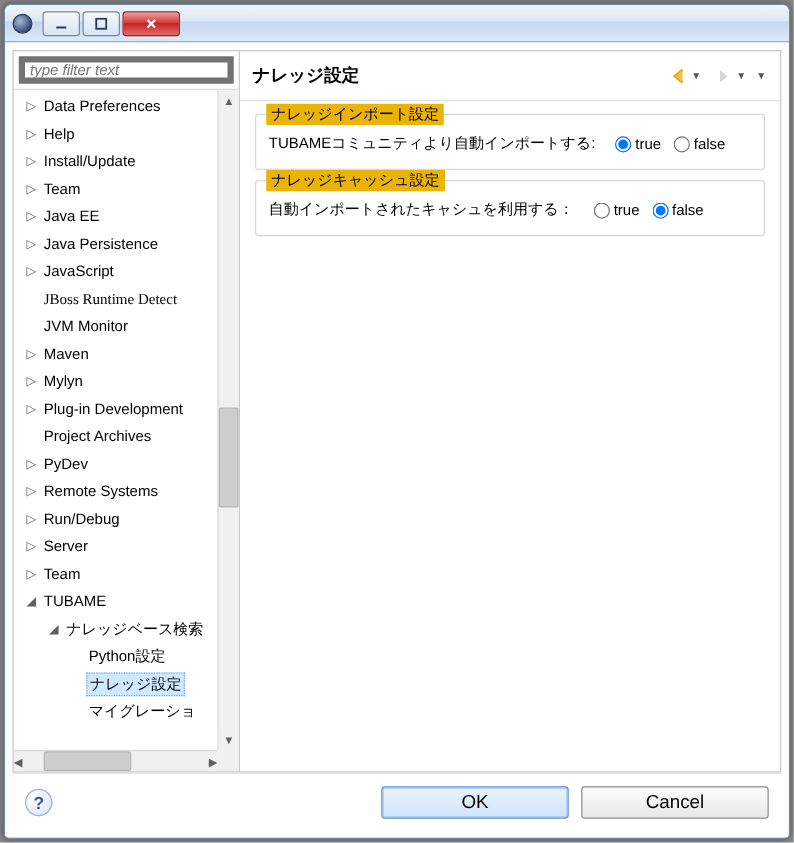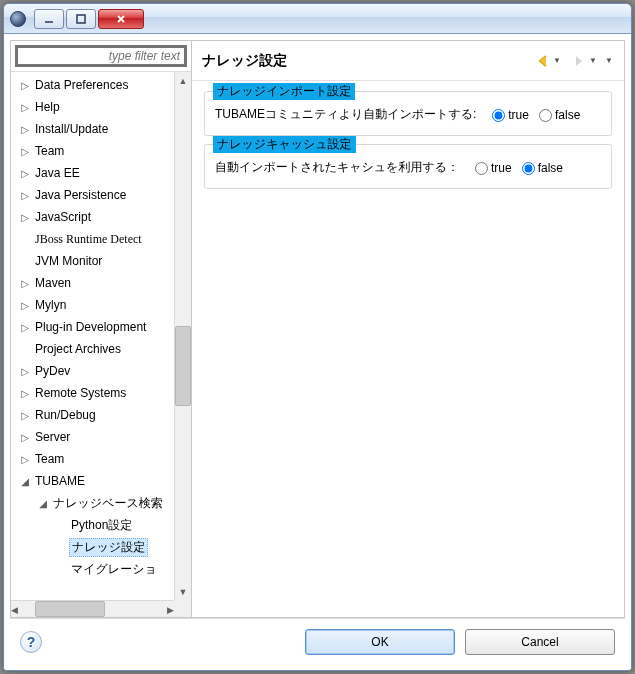--- a/index.html
+++ b/index.html
@@ -83,26 +83,25 @@
     border: 1px solid #c8c8c8;
     background: #fff;
   }
   .filter-wrap {
     padding: 4px;
     border-bottom: 1px solid #dcdcdc;
   }
   .filter-input {
     width: 100%;
     height: 22px;
-    border: 3px solid #737373;
+    border: 5px solid #737373;
     padding: 2px 4px;
     font-size: 12px;
     color: #7a7a7a;
     font-style: italic;
-    text-align: right;
   }
   .tree-wrap {
     flex: 1;
     overflow: hidden;
     position: relative;
   }
   .tree {
     position: absolute;
     left: 0; top: 0;
     width: calc(100% - 17px);
@@ -221,21 +220,21 @@
   .group {
     border: 1px solid #d8d8d8;
     border-radius: 3px;
     padding: 10px 10px 12px 10px;
     margin-bottom: 8px;
     position: relative;
   }
   .group-title {
     position: absolute;
     top: -9px; left: 8px;
-    background: #0ea5e9;
+    background: #eab308;
     padding: 0 4px;
     color: #000;
   }
   .field-row {
     display: flex;
     align-items: center;
     margin-top: 4px;
   }
   .field-row .field-label { margin-right: 6px; }
   .radio {
@@ -261,21 +260,21 @@
     font-size: 14px;
   }
   .button-bar .spacer { flex: 1; }
   .dlg-btn {
     min-width: 150px;
     height: 26px;
     margin-left: 10px;
     border: 1px solid #8a8a8a;
     border-radius: 3px;
     background: linear-gradient(#fdfdfd,#e8e8e8);
-    font-size: 12px;
+    font-size: 15px;
     text-align: center;
   }
   .dlg-btn.default {
     border-color: #5a8fd6;
     box-shadow: 0 0 0 1px #a6c8ef inset;
     background: linear-gradient(#eaf3fd,#cfe4f8);
   }
 </style>
 </head>
 <body>

